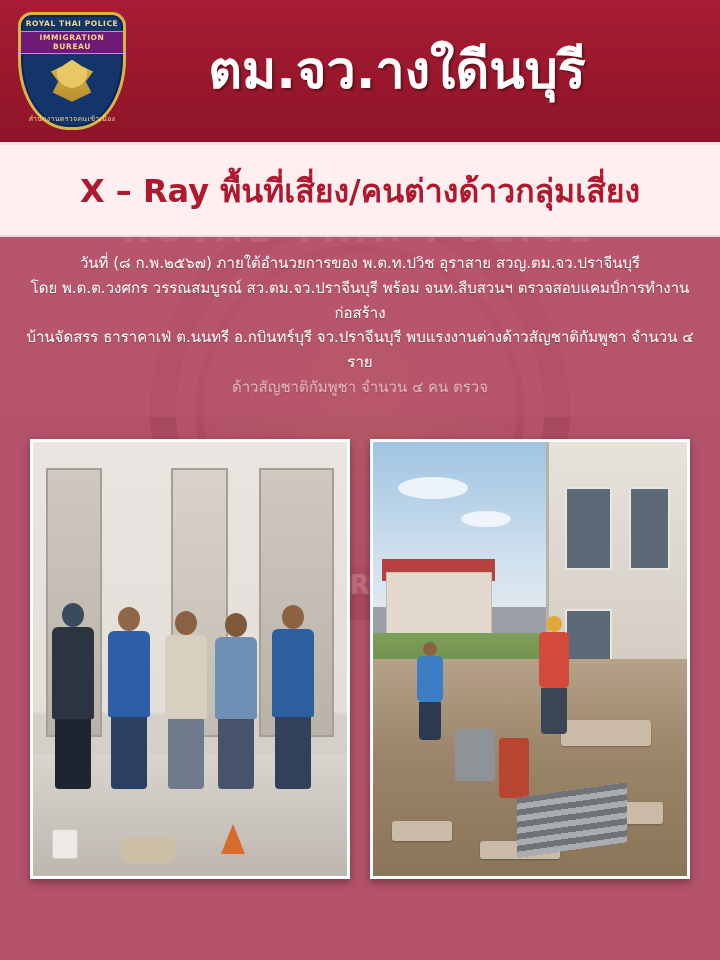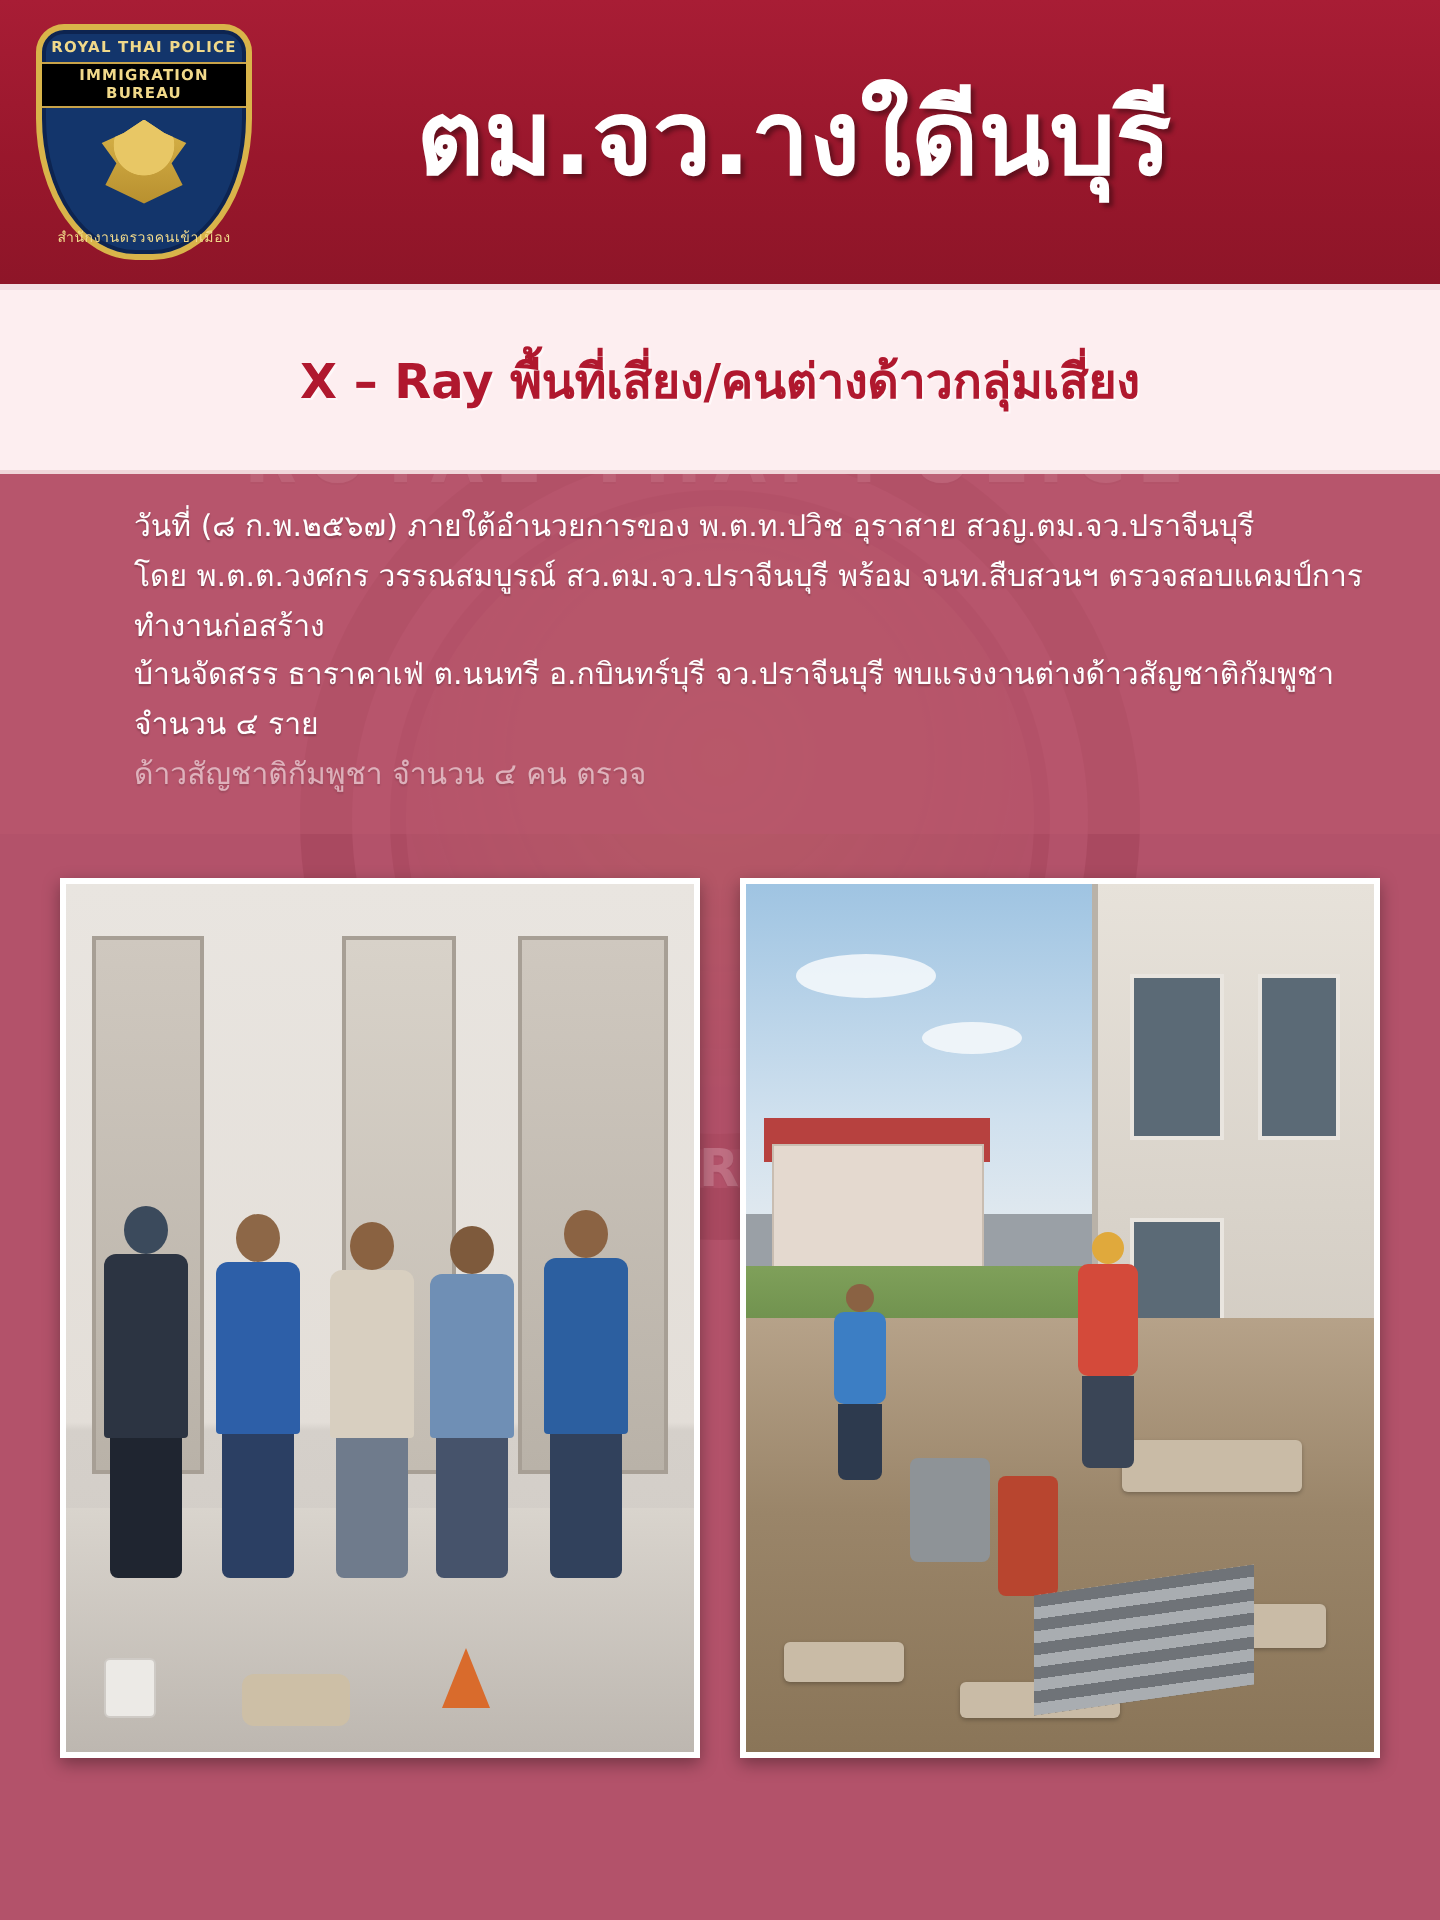--- a/index.html
+++ b/index.html
@@ -80,21 +80,21 @@
   .badge-top-label, .badge-mid-label {
     color: #f1d98a;
     font-size: 7.5px;
     font-weight: bold;
     letter-spacing: .6px;
     margin-top: 5px;
     text-align: center;
     line-height: 1.1;
   }
   .badge-mid-label {
-    background: #000000;
+    background: #701a75;
     border-top: 1px solid #c8a githubs;
     border-top: 1px solid #c8a34a;
     border-bottom: 1px solid #c8a34a;
     width: 100%;
     padding: 2px 0;
     margin-top: 3px;
   }
   .badge-garuda {
     margin-top: 6px;
     width: 46px; height: 42px;
@@ -125,39 +125,39 @@
   
   .subtitle-band {
     position: relative; z-index: 3;
     height: 92px;
     background: #fdeef0;
     display: flex; align-items: center; justify-content: center;
     border-bottom: 2px solid #f0d6da;
   }
   .subtitle {
     color: #b0182e;
-    font-size: 24px;
+    font-size: 32px;
     font-weight: bold;
     text-align: center;
     text-shadow: 1px 1px 0 rgba(255,255,255,.6);
   }
 
   
   .body-band {
     position: relative; z-index: 3;
     background: rgba(185,88,110,0.55);
     padding: 14px 26px 10px 26px;
     min-height: 180px;
   }
   .body-line {
     color: #ffffff;
     font-size: 15px;
     line-height: 1.65;
+    text-align: center;
     text-shadow: 0 1px 1px rgba(0,0,0,.25);
-    margin-left: 41px;
   }
   .body-line.faded { opacity: .55; }
 
   
   .photos {
     position: relative; z-index: 3;
     display: flex;
     gap: 20px;
     padding: 22px 22px 28px 22px;
     justify-content: center;

